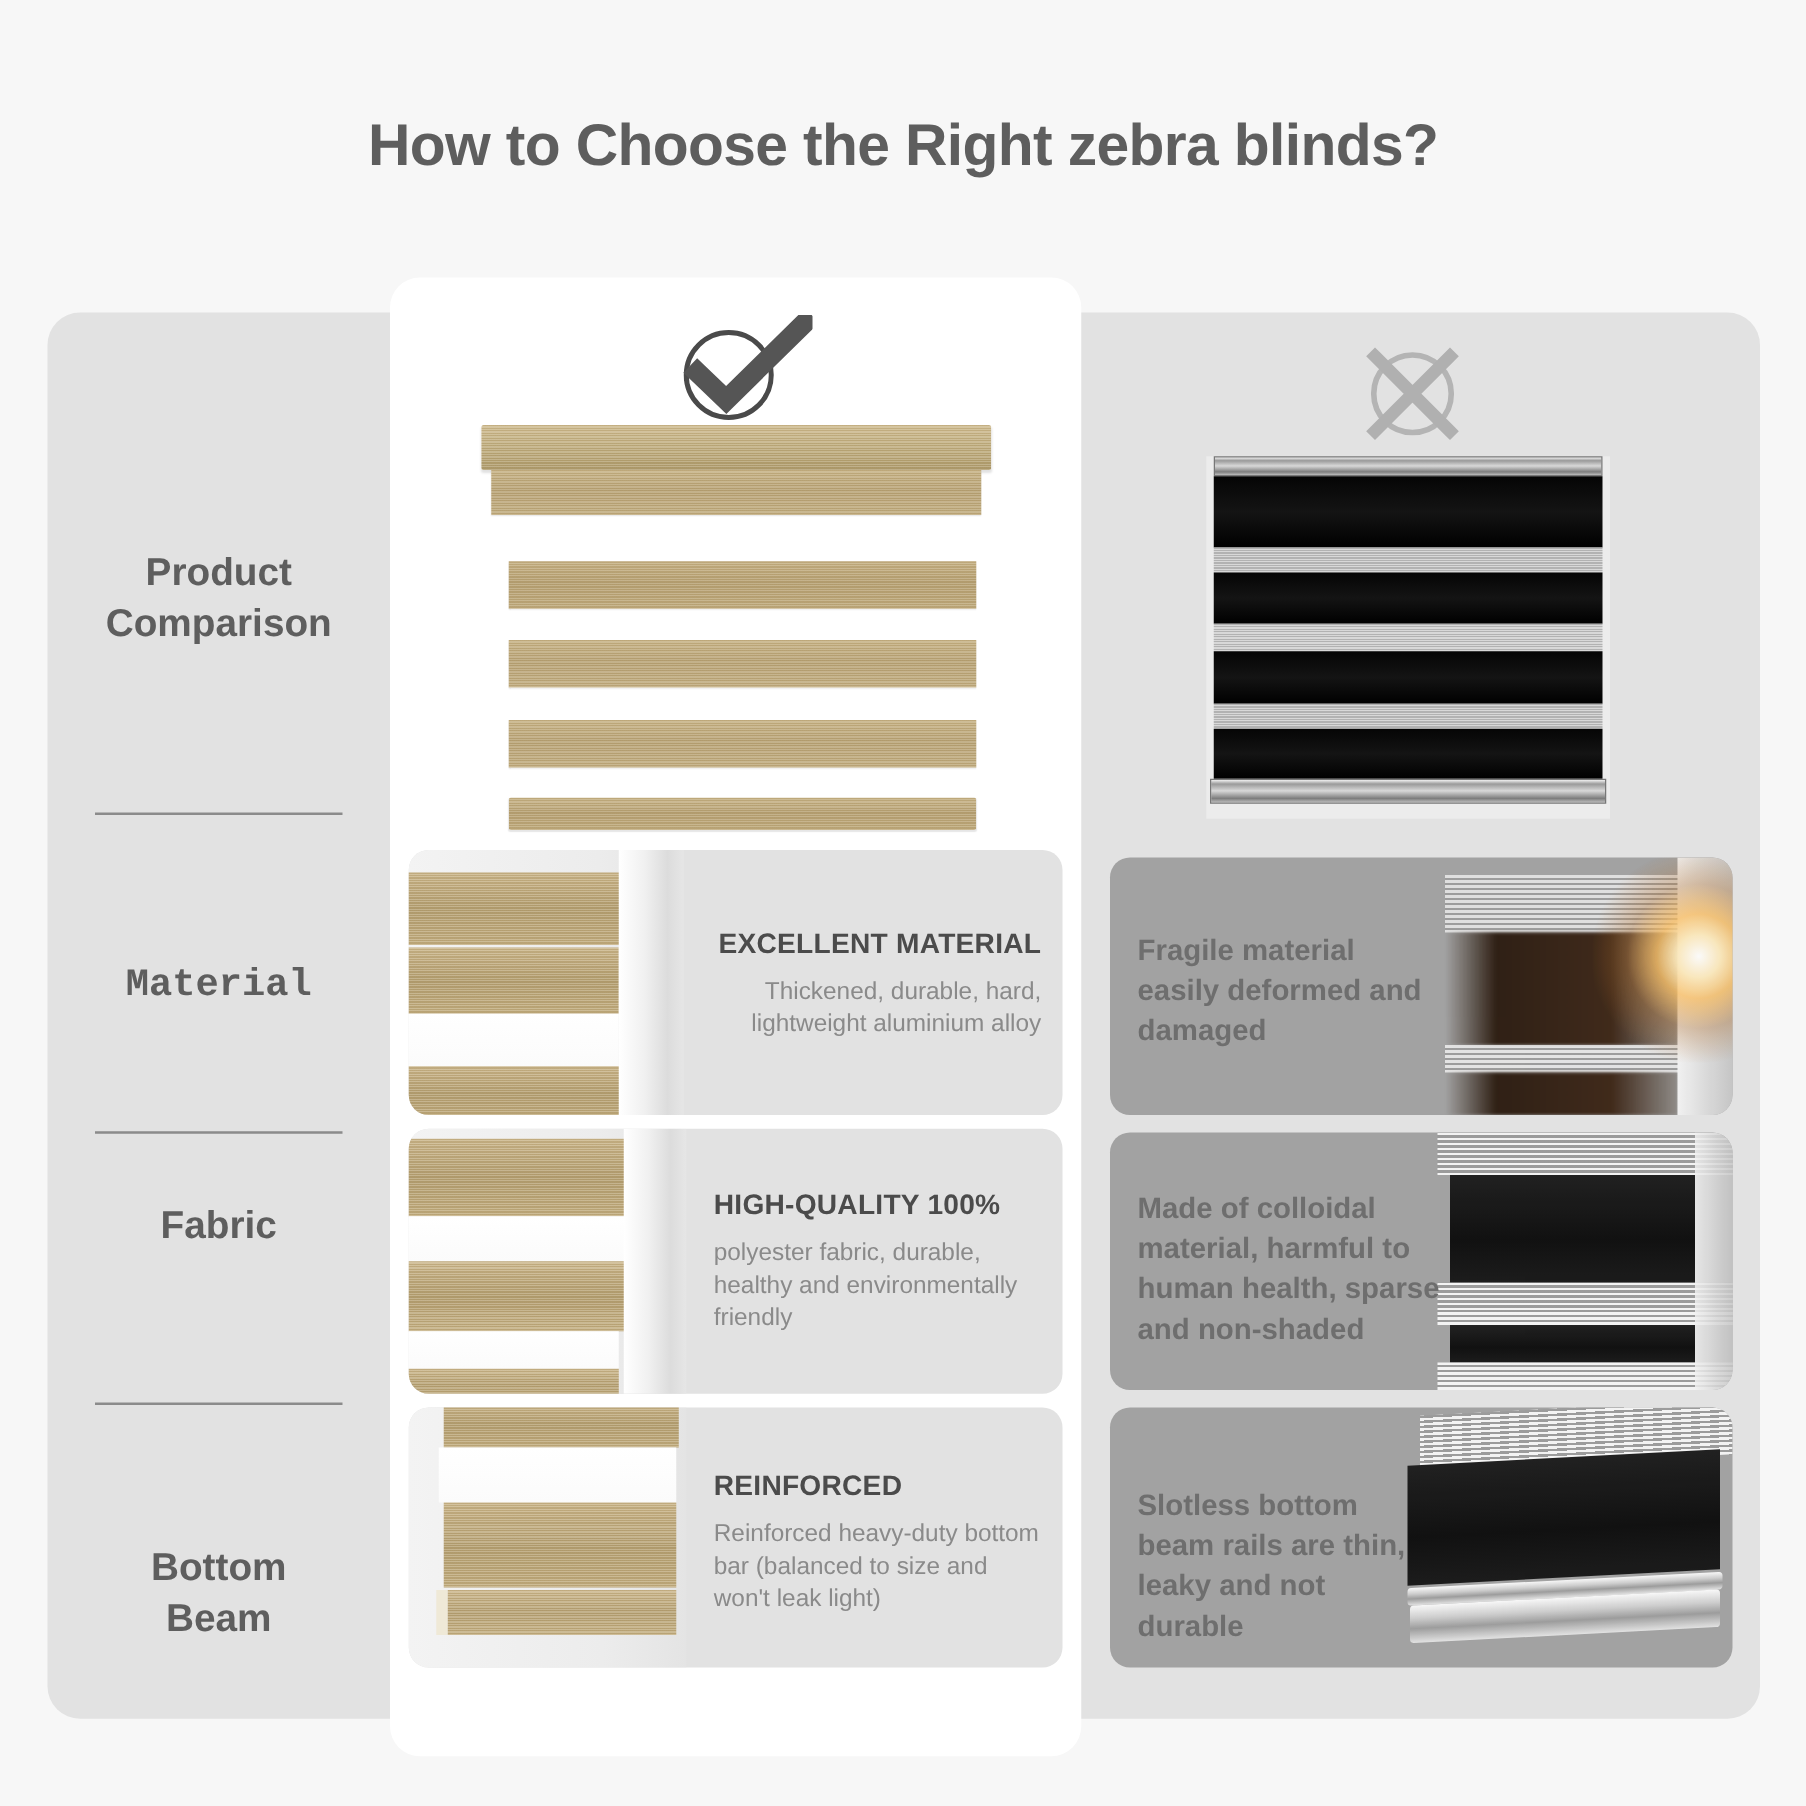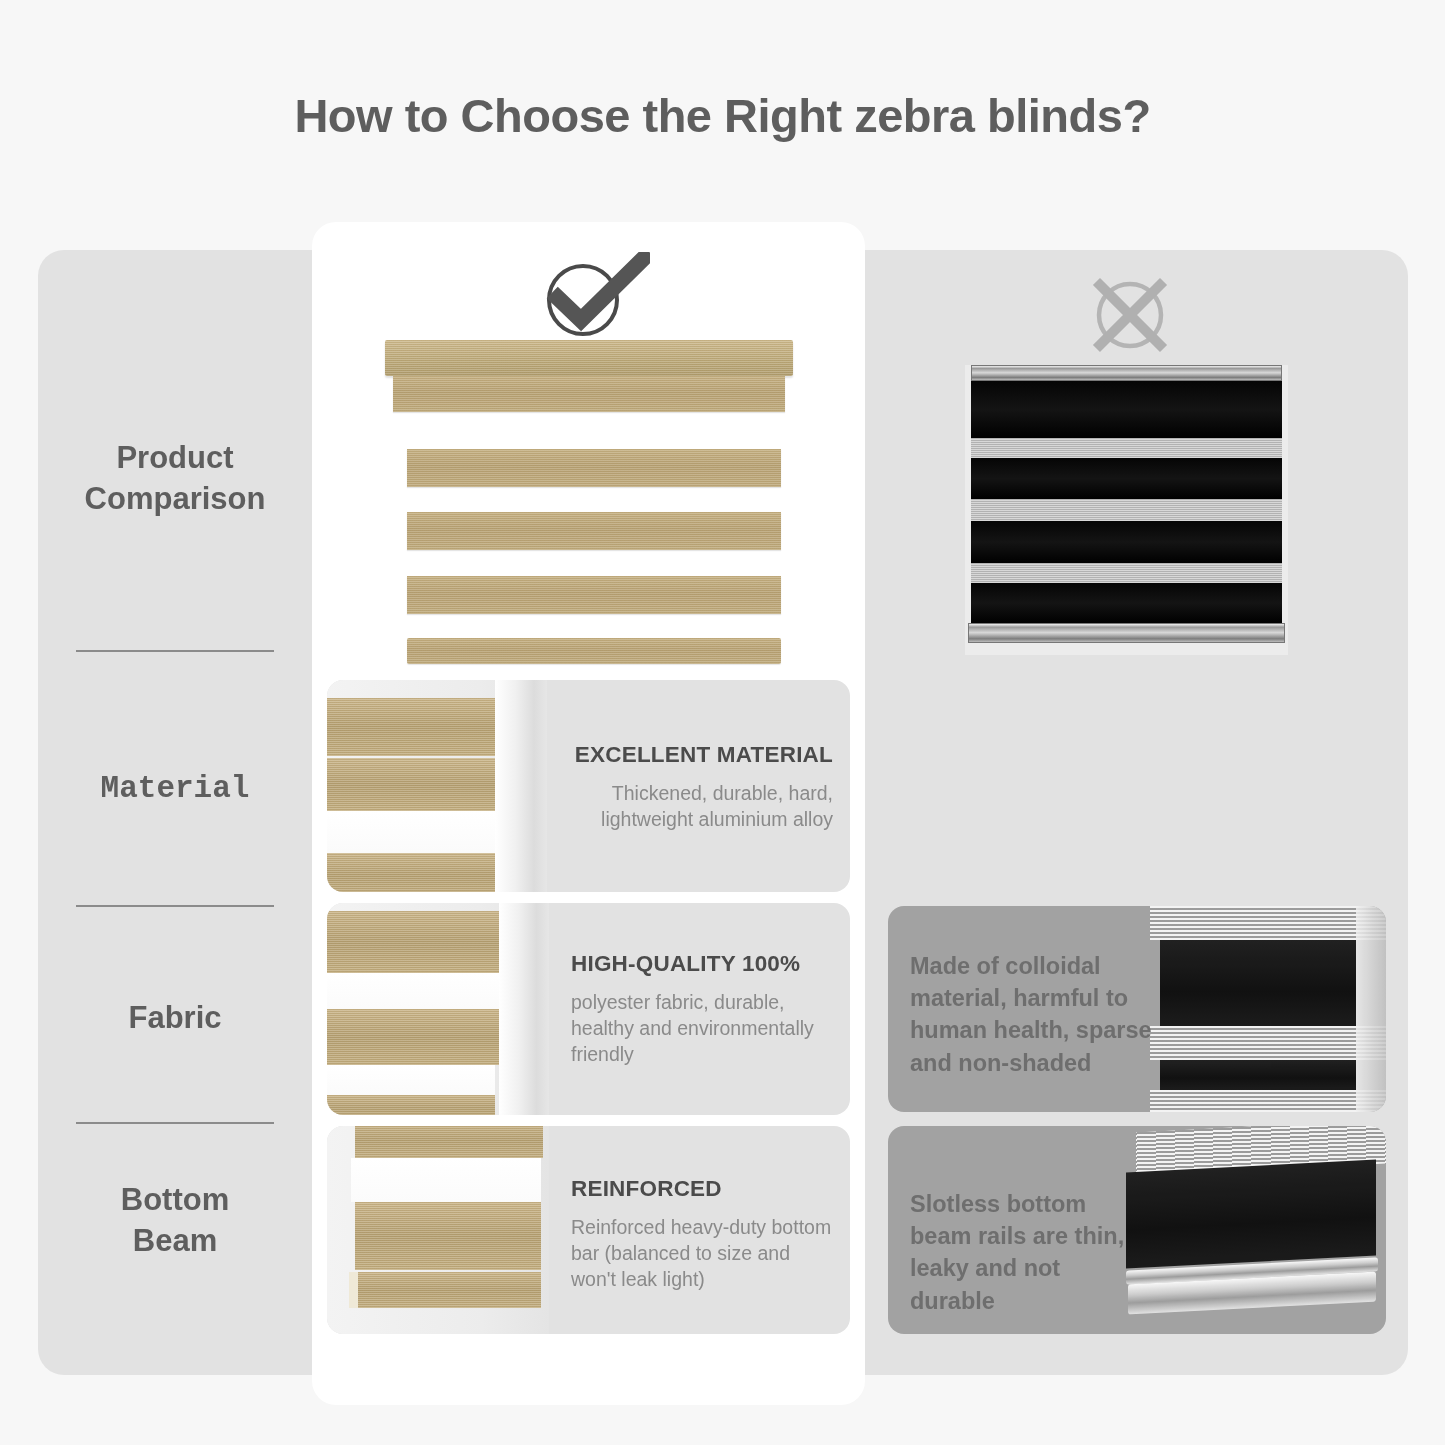--- a/index.html
+++ b/index.html
@@ -194,26 +194,26 @@
       <span>Product</span><br>
       <span>Comparison</span>
     </div>
     <div class="divider" style="top:400px;"></div>
 
     <div class="row-label" style="top:519px;font-family:Liberation Mono, monospace;">
       <span>Material</span>
     </div>
     <div class="divider" style="top:655px;"></div>
 
-    <div class="row-label" style="top:748px;">
+    <div class="row-label" style="top:710px;">
       <span>Fabric</span>
     </div>
     <div class="divider" style="top:872px;"></div>
 
-    <div class="row-label" style="top:930px;">
+    <div class="row-label" style="top:984px;">
       <span>Bottom</span><br>
       <span>Beam</span>
     </div>
   </div>
 
   <div class="white-card"></div>
 
   <div class="verdict-icon" style="left:534px; top:252px; width:116px; height:88px;">
     <svg viewBox="0 0 116 88" width="116" height="88">
       <circle cx="49" cy="48" r="34" fill="none" stroke="#4a4a4a" stroke-width="4"></circle>
@@ -284,20 +284,31 @@
       <div class="white-band" style="left:24px; top:32px;  width:190px; height:44px;"></div>
       <div class="wood-band" style="left:28px; top:76px;  width:186px; height:68px;"></div>
       <div class="wood-band" style="left:22px; top:146px; width:192px; height:36px; border-left:9px solid #efe9d7;"></div>
     </div>
     <div class="cell-text" style="left:244px; top:50px; width:268px;">
       <div class="cell-head">REINFORCED</div>
       <div class="cell-body">Reinforced heavy-duty bottom bar (balanced to size and won't leak light)</div>
     </div>
   </div>
 
+  <div class="cell cell-bad" style="left:888px; top:686px; width:498px; height:206px;">
+    <div class="photo-bad" style="left:268px; width:230px;">
+      <div class="venetian" style="left:0; top:14px; width:200px; height:46px; opacity:0.75;"></div>
+      <div class="dark-panel-blur" style="left:0; top:60px; width:186px; height:90px;"></div>
+      <div class="venetian" style="left:0; top:150px; width:200px; height:22px; opacity:0.8;"></div>
+      <div class="dark-panel-blur" style="left:0; top:172px; width:186px; height:34px;"></div>
+      <div class="frame-white-v" style="left:186px; top:0; width:44px; height:100%;"></div>
+      <div class="sun-burst" style="left:118px; top:-6px; width:170px; height:170px;"></div>
+    </div>
+    <div class="cell-text cell-bad-text" style="left:22px; top:58px; width:230px;">Fragile material easily deformed and damaged</div>
+  </div>
 
   <div class="cell cell-bad" style="left:888px; top:1126px; width:498px; height:208px;">
     <div class="photo-bad" style="left:230px; width:268px;">
       <div class="venetian" style="left:18px; top:0; width:250px; height:44px; transform:skewY(-3deg);"></div>
       <div class="blk-fabric" style="left:8px; top:40px; width:250px; height:96px; transform:skewY(-3deg);"></div>
       <div class="silver-rail" style="left:8px; top:138px; width:252px; height:14px; transform:skewY(-3deg);"></div>
       <div class="silver-rail" style="left:10px; top:152px; width:248px; height:30px; transform:skewY(-3deg);"></div>
     </div>
     <div class="cell-text cell-bad-text" style="left:22px; top:62px; width:240px;">Slotless bottom beam rails are thin, leaky and not durable</div>
   </div>

